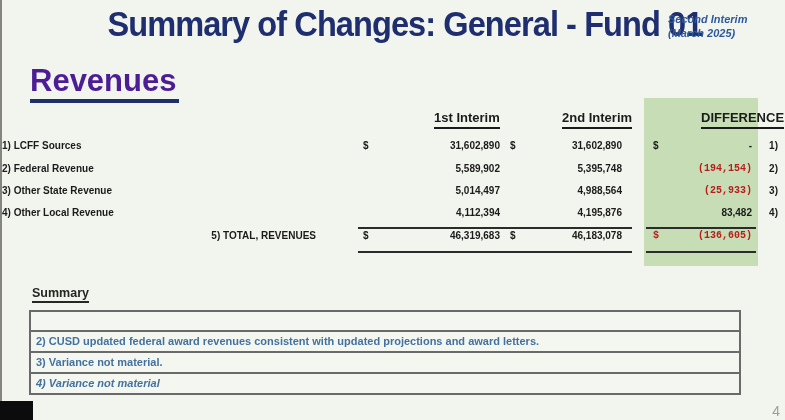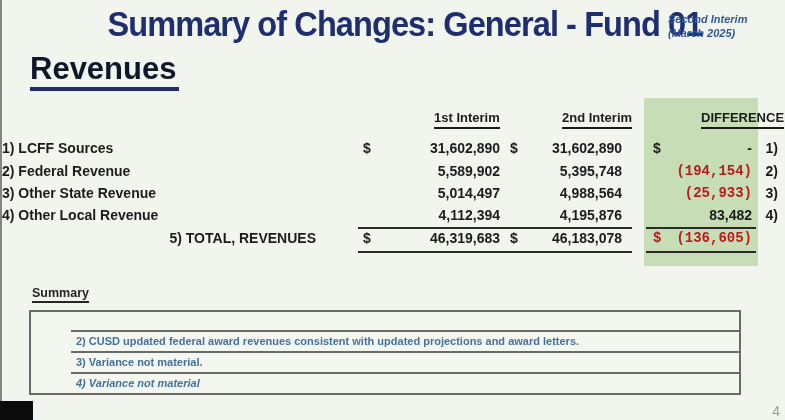--- a/index.html
+++ b/index.html
@@ -13,26 +13,26 @@
   .title-wrap { position:absolute; left:12px; top:4px; width:100%; text-align:center; }
   .title {
     display:inline-block; font-size:35px; font-weight:bold; color:#1e2e6e;
     letter-spacing:-1px; transform:scaleX(0.93); transform-origin:center; white-space:nowrap;
   }
   .corner-note {
     position:absolute; right:5px; top:12px; width:112px; 
     font-size:11px; font-weight:bold; font-style:italic; color:#2e5a9b; line-height:1.3;
   }
   .section-heading {
-    position:absolute; left:30px; top:52px; font-size:31px; font-weight:bold;
-    color:#0f172a; border-bottom:4px solid #1e2e6e; padding:0 3px 1px 0; line-height:1.1;
+    position:absolute; left:30px; top:64px; font-size:31px; font-weight:bold;
+    color:#4c1d95; border-bottom:4px solid #1e2e6e; padding:0 3px 1px 0; line-height:1.1;
   }
   
   .diff-box { position:absolute; left:644px; top:98px; width:114px; height:168px; background:#c7ddb5; }
-  .trow { position:absolute; left:0; width:785px; height:20px; font-size:14px; font-weight:bold; }
+  .trow { position:absolute; left:0; width:785px; height:20px; font-size:10px; font-weight:bold; }
   .trow span { position:absolute; top:0; white-space:nowrap; }
   .hdr { font-size:13px; }
   .c-h1 { left:389px; width:90px; text-align:center; }
   .c-h2 { left:517px; width:90px; text-align:center; }
   .c-h3 { left:654px; width:94px; text-align:center; }
   .u { display:inline-block; border-bottom:2px solid currentColor; padding-bottom:1px; line-height:1.15; }
   .c-label { left:2px; }
   .c-total-label { left:168px; width:148px; text-align:right; }
   .c-cur1 { left:363px; }
   .c-v1  { left:385px; width:115px; text-align:right; }
@@ -52,21 +52,21 @@
     position:absolute; left:32px; top:286px; font-size:12.5px; font-weight:bold; color:#262626;
   }
   .comments-box {
     position:absolute; left:29px; top:310px; width:708px;
     border:2px solid #6a6a6a; background:#f4f7f0;
   }
   .comment-row {
     height:18px; line-height:18px; padding-left:5px;
     font-size:11px; font-weight:bold; color:#44719f; white-space:nowrap; overflow:hidden;
   }
-  .comment-row + .comment-row { border-top:2px solid #6a6a6a; height:19px; line-height:19px;margin-left:40px; }
+  .comment-row + .comment-row { border-top:2px solid #6a6a6a; height:19px; line-height:19px; }
   .comment-row.italic { font-style:italic; }
   
   .page-num { position:absolute; right:5px; bottom:1px; font-size:14px; color:#9aa095; }
   .left-edge { position:absolute; left:0; top:0; width:2px; height:420px; background:#55554f; opacity:0.7; }
   .corner-block { position:absolute; left:0; bottom:0; width:33px; height:19px; background:#0c0c0c; }
 </style>
 </head>
 <body>
 
 <div class="stage">

